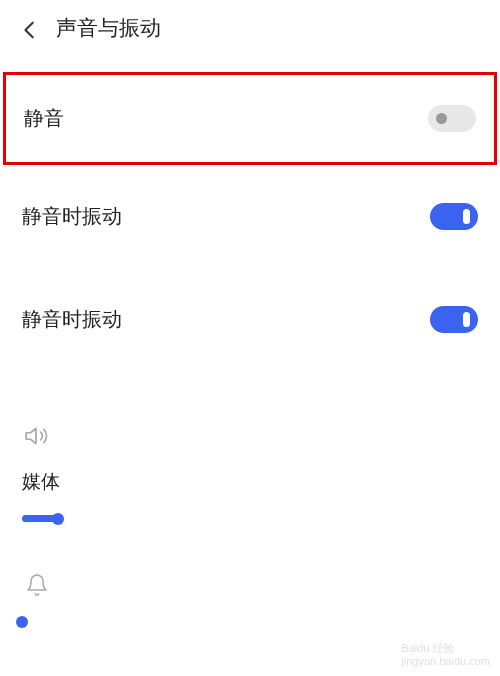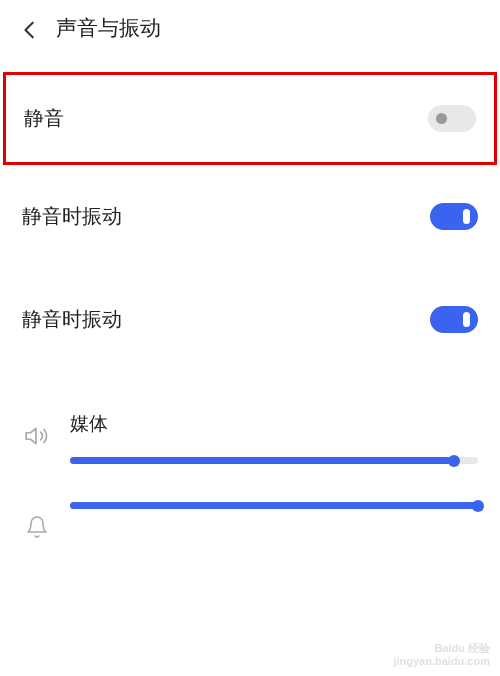--- a/index.html
+++ b/index.html
@@ -88,20 +88,21 @@
     }
     .sliders-section {
       margin-top: 40px;
       padding: 0 22px;
     }
     .slider-row {
       display: flex;
       align-items: flex-start;
       gap: 18px;
       margin-bottom: 38px;
+      flex-direction: column;
     }
     .slider-icon {
       width: 30px;
       height: 30px;
       display: flex;
       align-items: center;
       justify-content: center;
       margin-top: 10px;
       flex-shrink: 0;
     }
@@ -138,23 +139,21 @@
       top: 50%;
       transform: translate(-50%, -50%);
     }
     .watermark {
       position: absolute;
       bottom: 8px;
       right: 10px;
       font-size: 11px;
       color: #ccc;
       opacity: 0.6;
-      text-align: right;
       line-height: 1.2;
-      font-weight: bold;
     }
   </style>
 </head>
 <body>
 
 <div class="header">
   <div class="back-icon">
     <svg width="22" height="22" viewBox="0 0 24 24" fill="none" stroke="#333" stroke-width="2.2" stroke-linecap="round" stroke-linejoin="round">
       <polyline points="15 4 7 12 15 20"></polyline>
     </svg>

